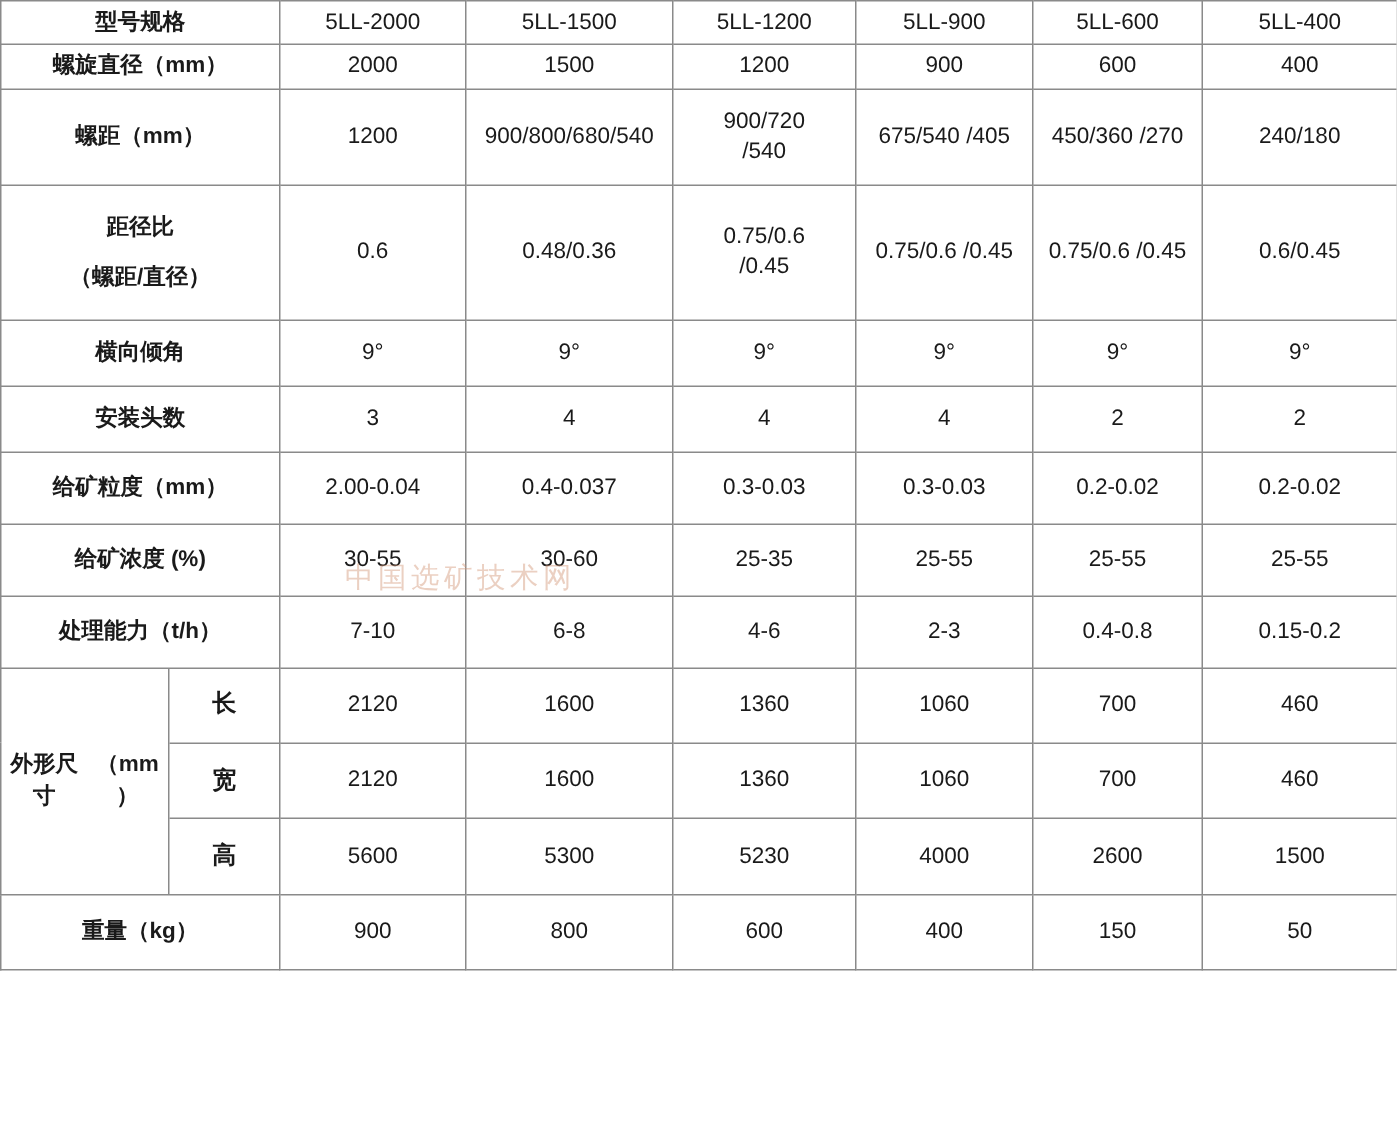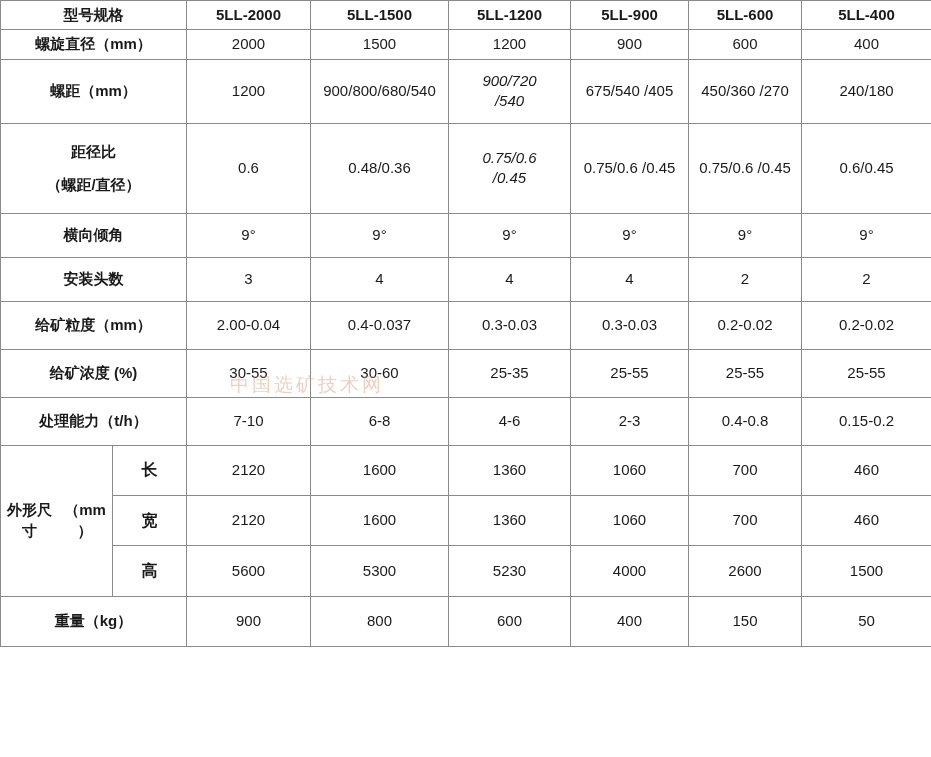--- a/index.html
+++ b/index.html
@@ -44,34 +44,33 @@
   col.c3 { width: 122px; }
   col.c4 { width: 118px; }
   col.c5 { width: 113px; }
   col.c6 { width: 130px; }
 
   .hdr-label {
     font-weight: bold;
     font-size: 16px;
   }
   .hdr-model {
-    font-weight: bold;
+    font-weight: normal;
     font-size: 16px;
   }
   .rowlabel {
     font-weight: bold;
     font-size: 16px;
     margin-left: 32px;
   }
   .val {
     font-size: 15px;
   }
   .two-line {
     line-height: 1.5;
-    font-style: italic;
   }
   
   td.dimlabel {
     font-weight: bold;
     font-size: 16px;
     text-align: center;
   }
   td.dimlabel .l1 { display: block; }
   .watermark {
     position: absolute;

